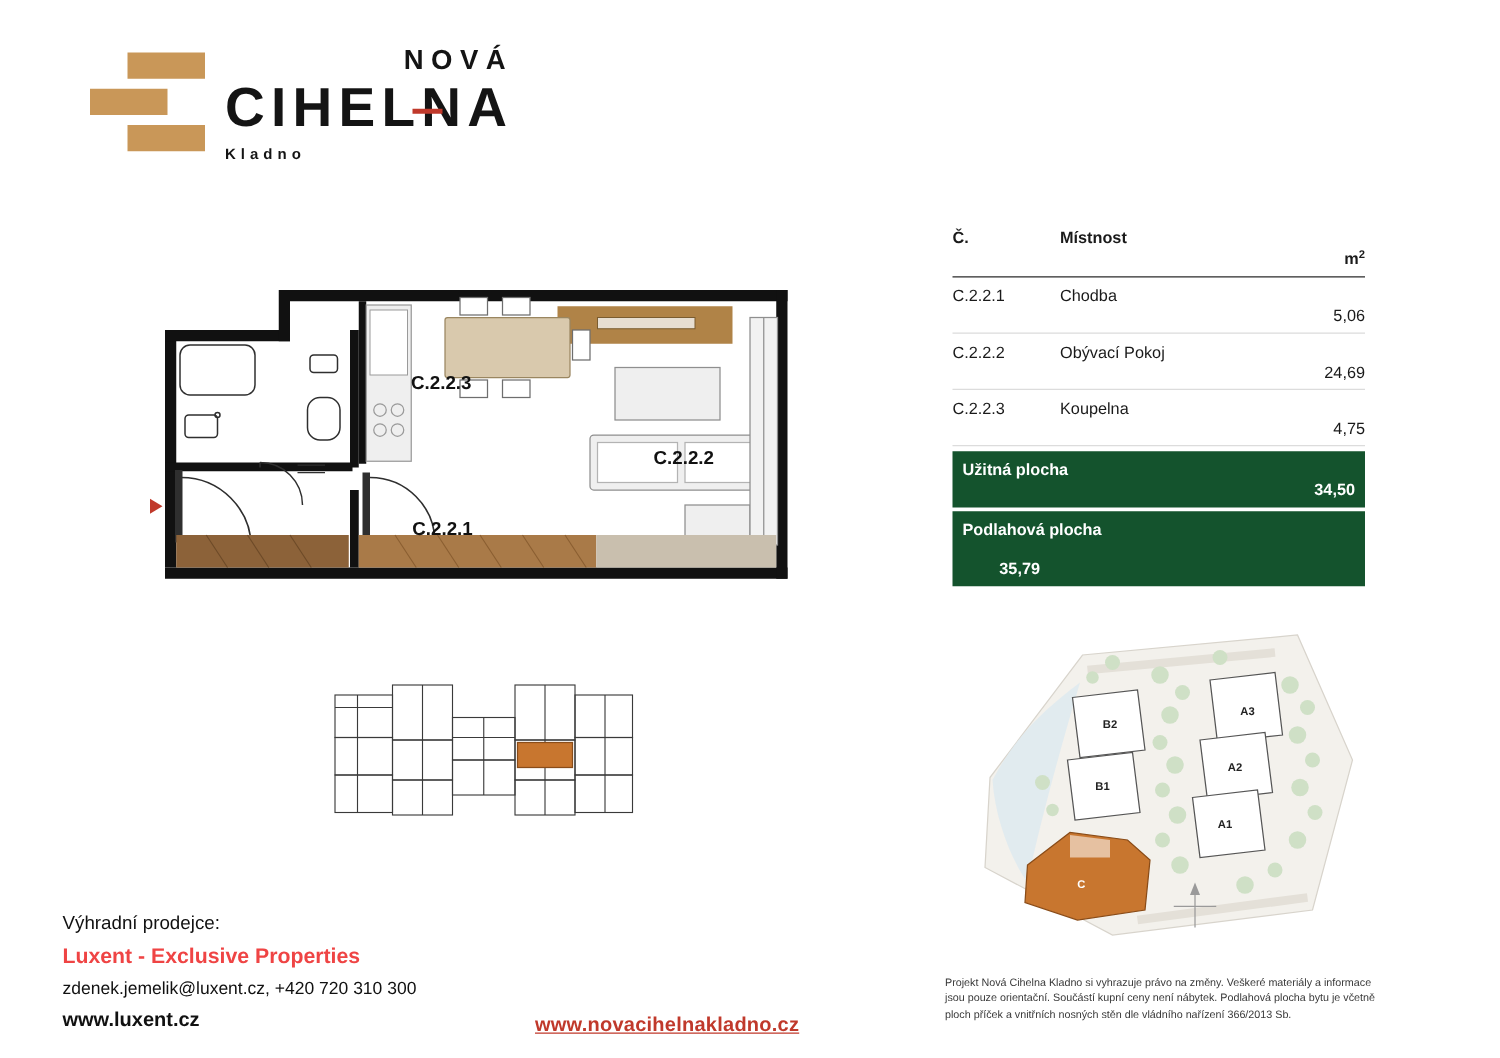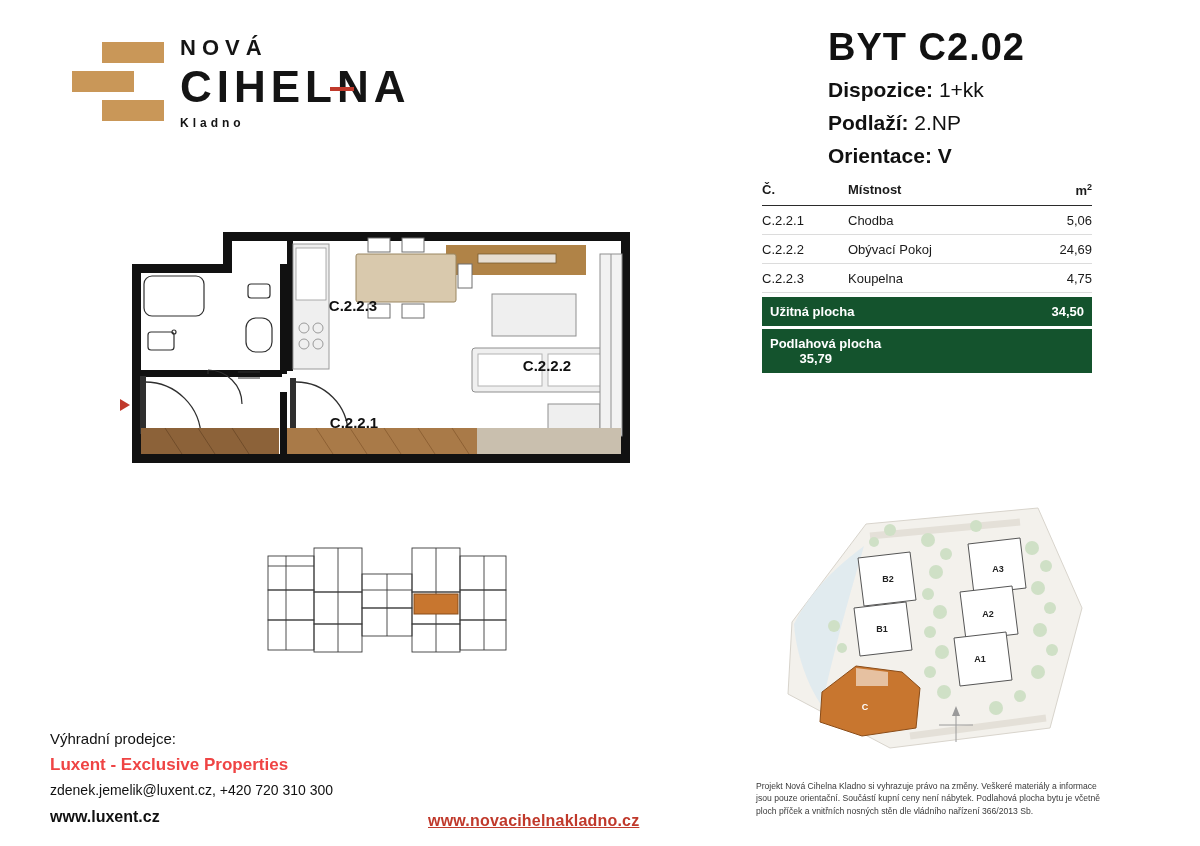--- a/index.html
+++ b/index.html
@@ -14,39 +14,39 @@
   .page{position:absolute;inset:0;}
 
   
   .logo-block{position:absolute;left:72px;top:34px;width:360px;height:105px;}
   .logo-mark{position:absolute;left:0;top:8px;width:92px;height:88px;}
   .logo-mark i{position:absolute;background:#c99758;display:block;}
   .logo-mark i.b1{left:30px;top:0;width:62px;height:21px;}
   .logo-mark i.b2{left:0;top:29px;width:62px;height:21px;}
   .logo-mark i.b3{left:30px;top:58px;width:62px;height:21px;}
   .logo-text{position:absolute;left:108px;top:0;}
-  .logo-nova{font-size:22px;letter-spacing:6px;font-weight:700;color:#141414;line-height:28px;}
+  .logo-nova{font-size:22px;letter-spacing:6px;font-weight:700;color:#141414;line-height:28px;text-align:right;}
   .logo-cihelna{font-size:44px;letter-spacing:5px;font-weight:700;color:#141414;line-height:50px;position:relative;}
   .logo-cihelna .strike{position:absolute;left:150px;top:25px;width:24px;height:4px;background:#c0392b;}
   .logo-kladno{font-size:12px;letter-spacing:4px;font-weight:700;color:#141414;margin-top:4px;}
 
   
   .head{position:absolute;left:828px;top:26px;width:300px;}
   .head h1{font-size:38px;margin:0;letter-spacing:1px;font-weight:700;color:#111;}
   .head .row{font-size:21px;margin-top:9px;color:#111;}
   .head .row b{font-weight:700;}
   .head .row span{font-weight:400;}
 
   
   .tbl{position:absolute;left:762px;top:182px;width:330px;font-size:13px;}
   .tbl .th{display:flex;border-bottom:1.5px solid #2b2b2b;padding-bottom:7px;font-weight:700;}
   .tbl .tr{display:flex;border-bottom:1px solid #dcdcdc;padding:7px 0 6px;}
   .tbl .c-num{width:86px;}
   .tbl .c-name{flex:1;}
-  .tbl .c-val{width:62px;text-align:right;}
+  .tbl .c-val{width:62px;text-align:right;margin-top:16px;}
   .tbl .sum{display:flex;background:#14532d;color:#ffffff;font-weight:700;padding:7px 8px;margin-top:4px;}
   .tbl .sum.second{margin-top:3px;flex-direction:column;}
   .tbl .sum .c-num{width:auto;flex:1;}
   .tbl .sum .c-val{width:62px;text-align:right;}
   .tbl .th .c-val{font-weight:700;}
   .sup{font-size:9px;vertical-align:super;}
 
   
   .plan{position:absolute;left:120px;top:232px;width:520px;height:262px;}
   .plan svg{display:block;}
@@ -81,35 +81,20 @@
     <div class="logo-text">
       <div class="logo-nova">NOVÁ</div>
       <div class="logo-cihelna">
         <span>CIHELNA</span>
         <span class="strike"></span>
       </div>
       <div class="logo-kladno">Kladno</div>
     </div>
   </div>
 
-  <div class="head">
-    <h1>BYT C2.02</h1>
-    <div class="row">
-      <b>Dispozice:</b>
-      <span>1+kk</span>
-    </div>
-    <div class="row">
-      <b>Podlaží:</b>
-      <span>2.NP</span>
-    </div>
-    <div class="row">
-      <b>Orientace:</b>
-      <b>V</b>
-    </div>
-  </div>
 
   <div class="tbl">
     <div class="th">
       <div class="c-num">Č.</div>
       <div class="c-name">Místnost</div>
       <div class="c-val"><span>m</span><span class="sup">2</span></div>
     </div>
 
     <div class="tr">
       <div class="c-num">C.2.2.1</div>

